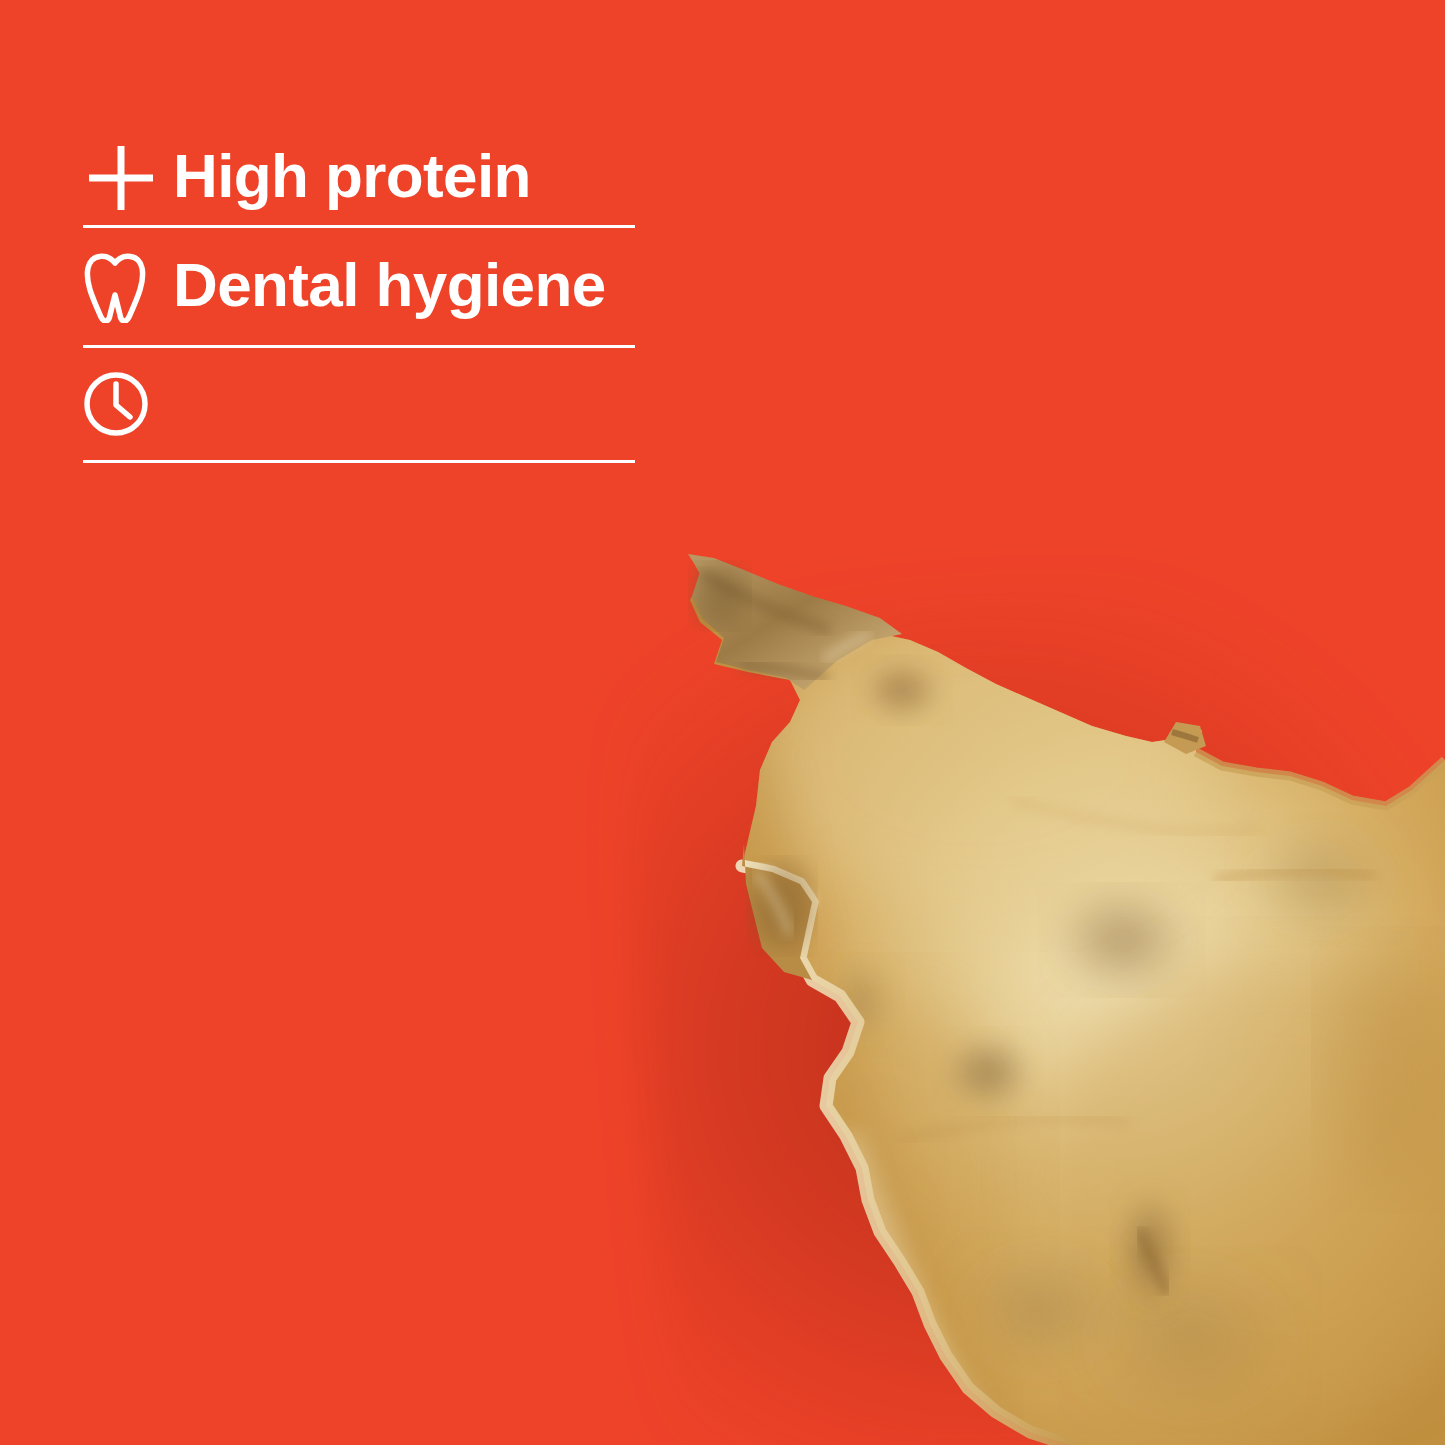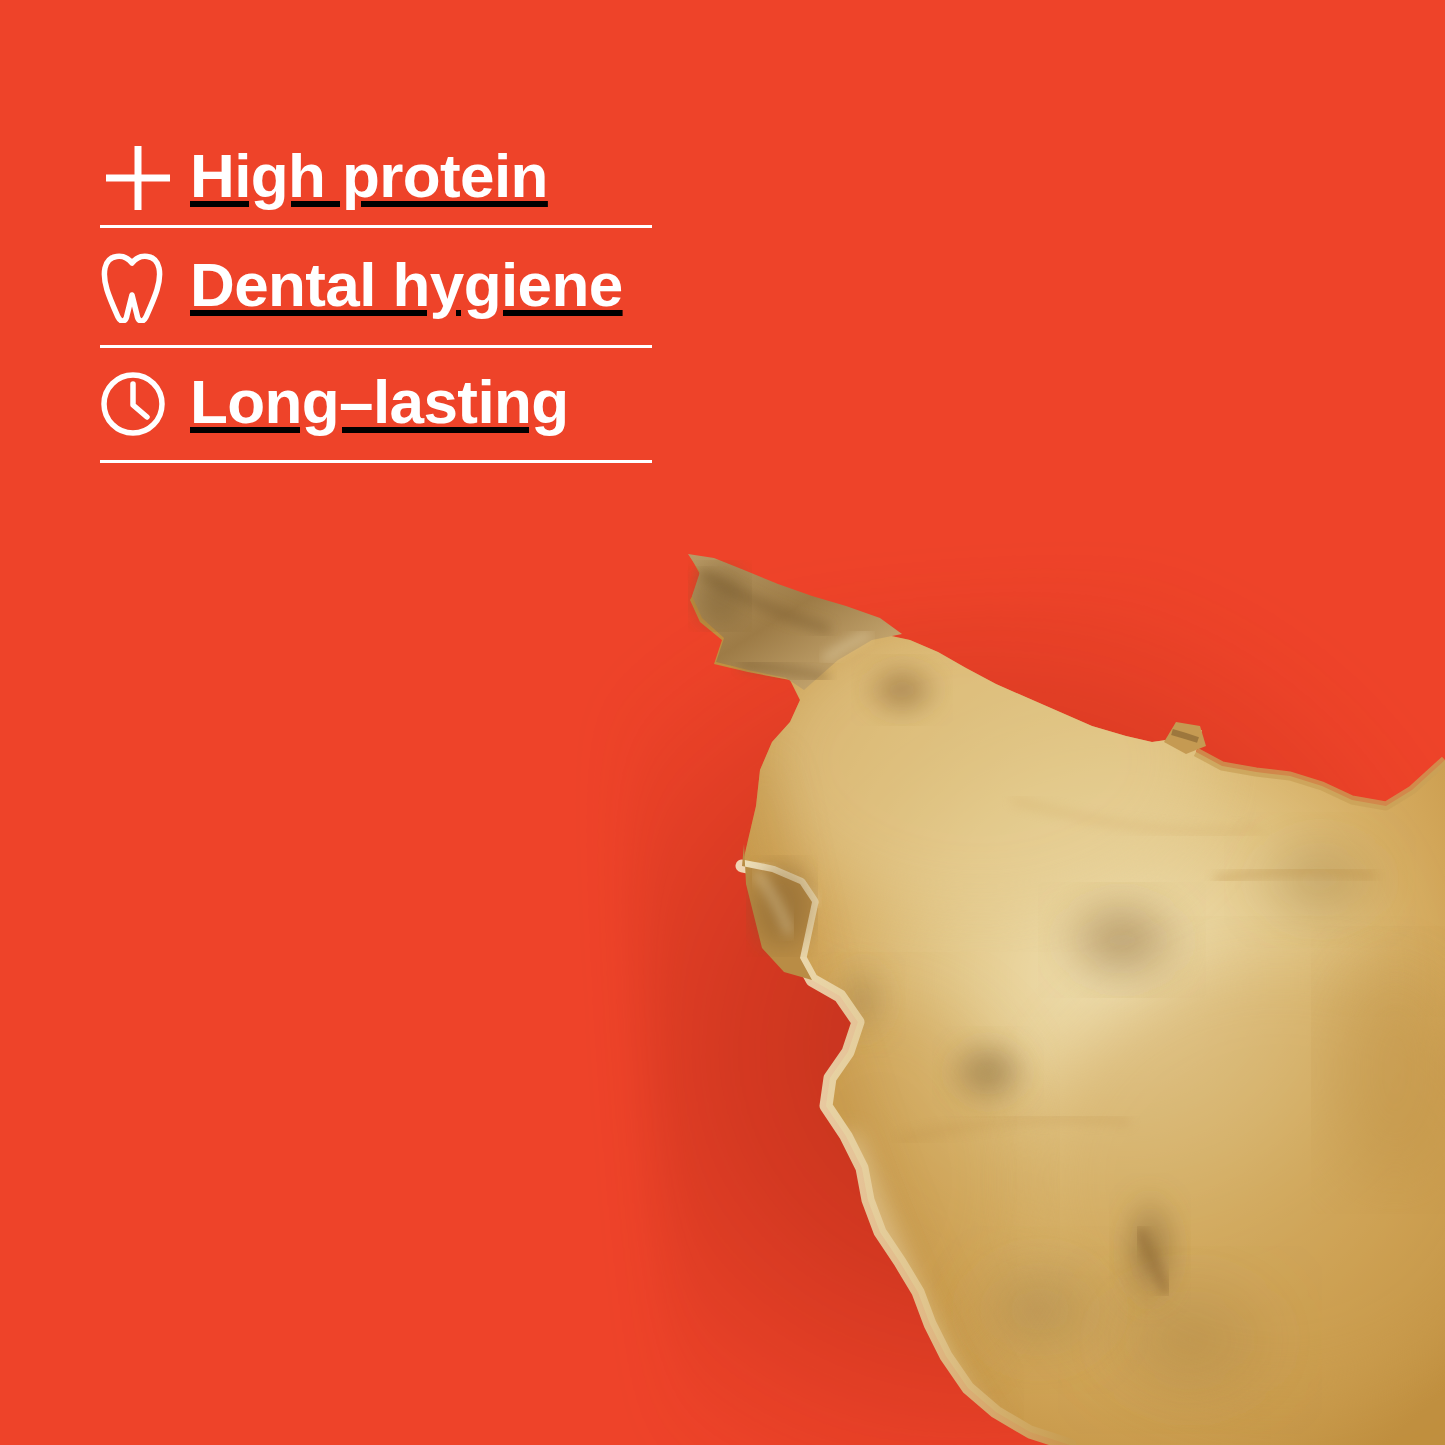--- a/index.html
+++ b/index.html
@@ -15,25 +15,24 @@
     width: 1445px;
     height: 1445px;
     overflow: hidden;
     background: #ee4329;
     font-family: "Liberation Sans", sans-serif;
   }
 
   
   .benefits {
     position: absolute;
-    left: 100px;
+    left: 83px;
     top: 131px;
     width: 552px;
     z-index: 5;
-    text-decoration: underline;
   }
 
   .benefit-row {
     position: relative;
     display: flex;
     align-items: center;
     height: 97px;
     border-bottom: 3px solid #ffffff;
   }
   .benefit-row:nth-child(1) { height: 97px; }
@@ -307,18 +306,17 @@
       <span class="benefit-label">Dental hygiene</span>
     </div>
 
     <div class="benefit-row">
       <span class="benefit-icon">
         <svg width="66" height="66" viewBox="0 0 66 66" aria-hidden="true">
           <circle cx="33" cy="33" r="29" fill="none" stroke="#ffffff" stroke-width="5.5"></circle>
           <path d="M 33 13 L 33 34 L 47 46" fill="none" stroke="#ffffff" stroke-width="5.5" stroke-linecap="round" stroke-linejoin="round"></path>
         </svg>
       </span>
-      <span class="benefit-label">Long–lasting</span>
     </div>
 
   </div>
 
 </div>
 
 </body></html>

